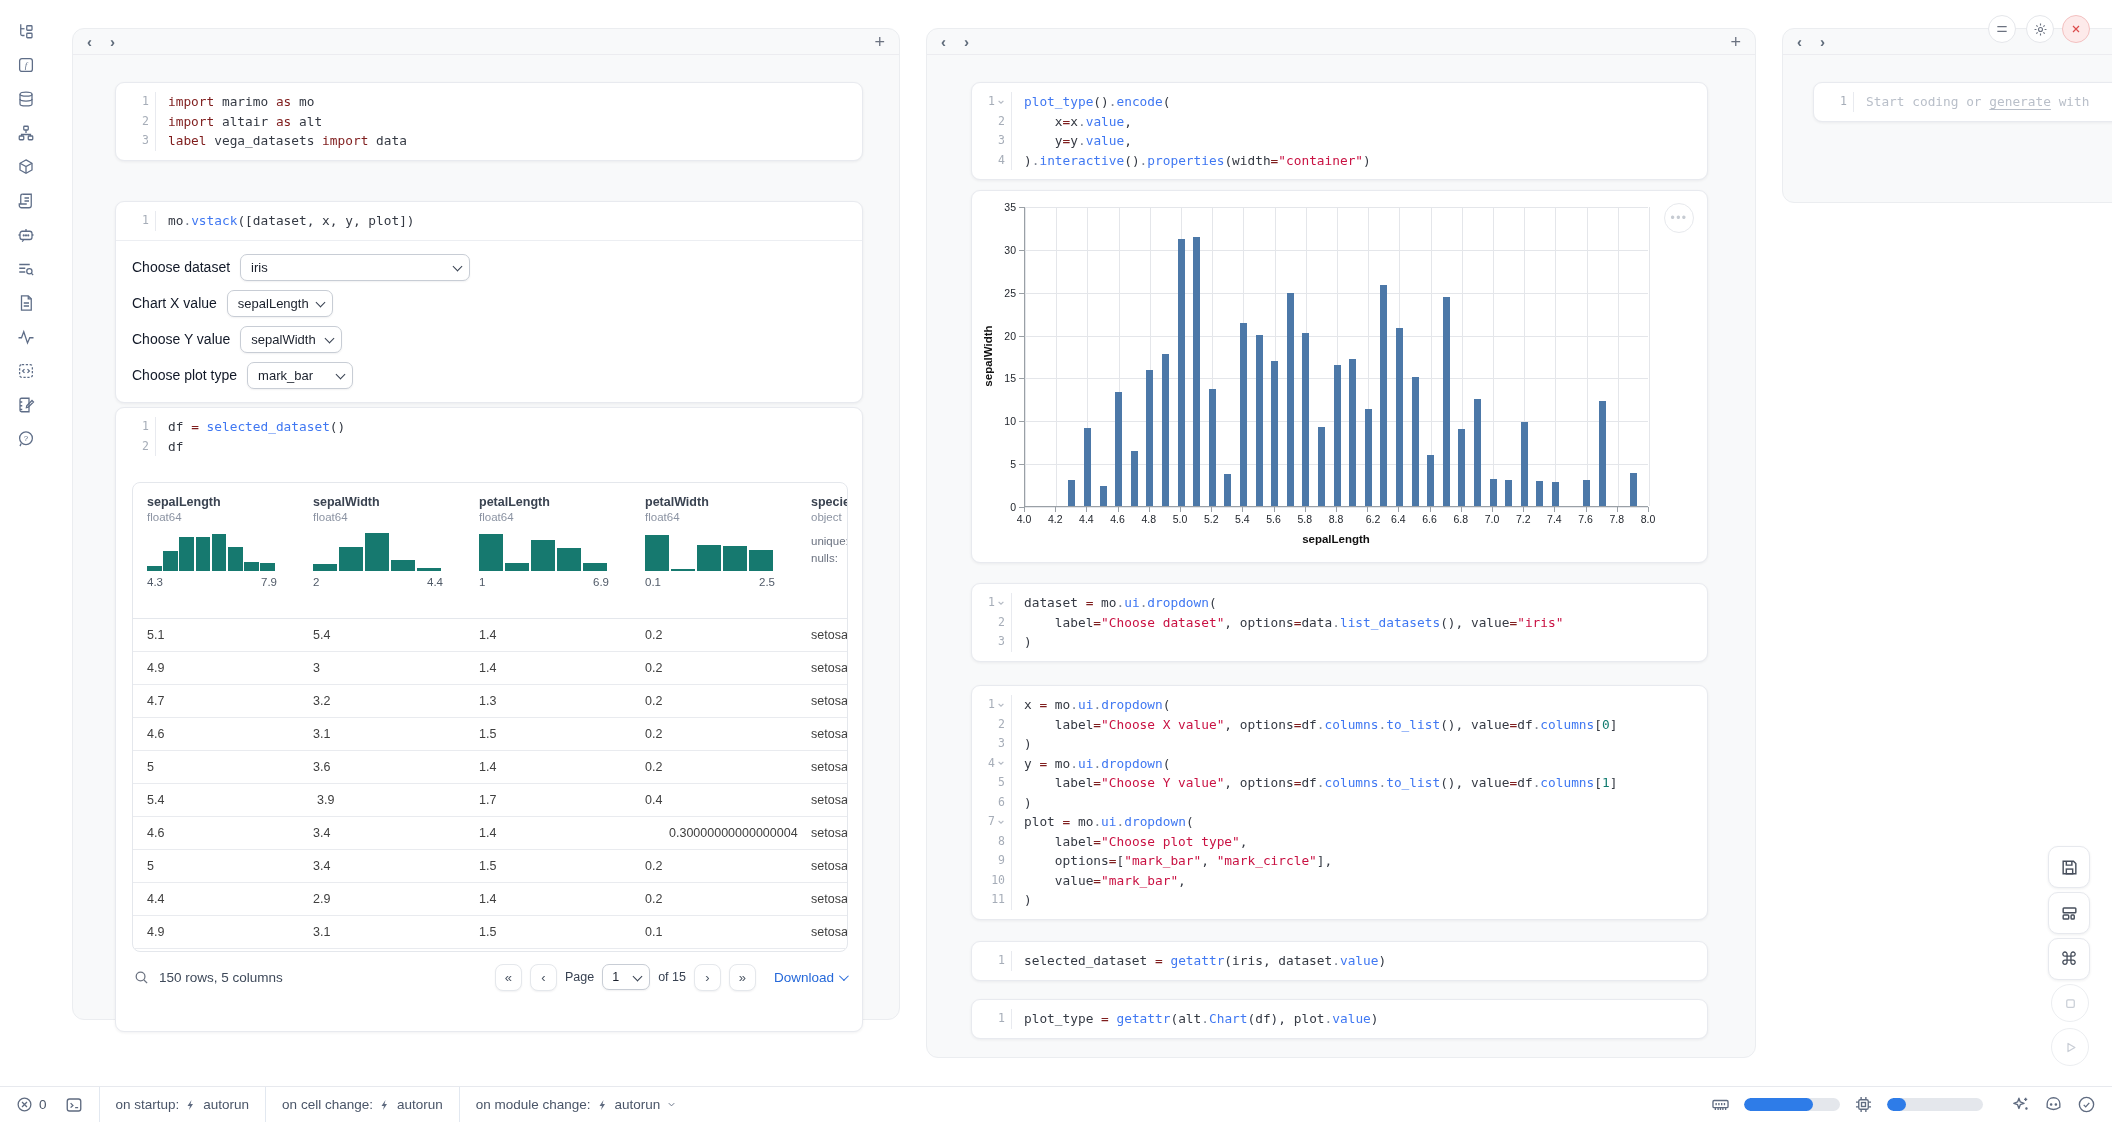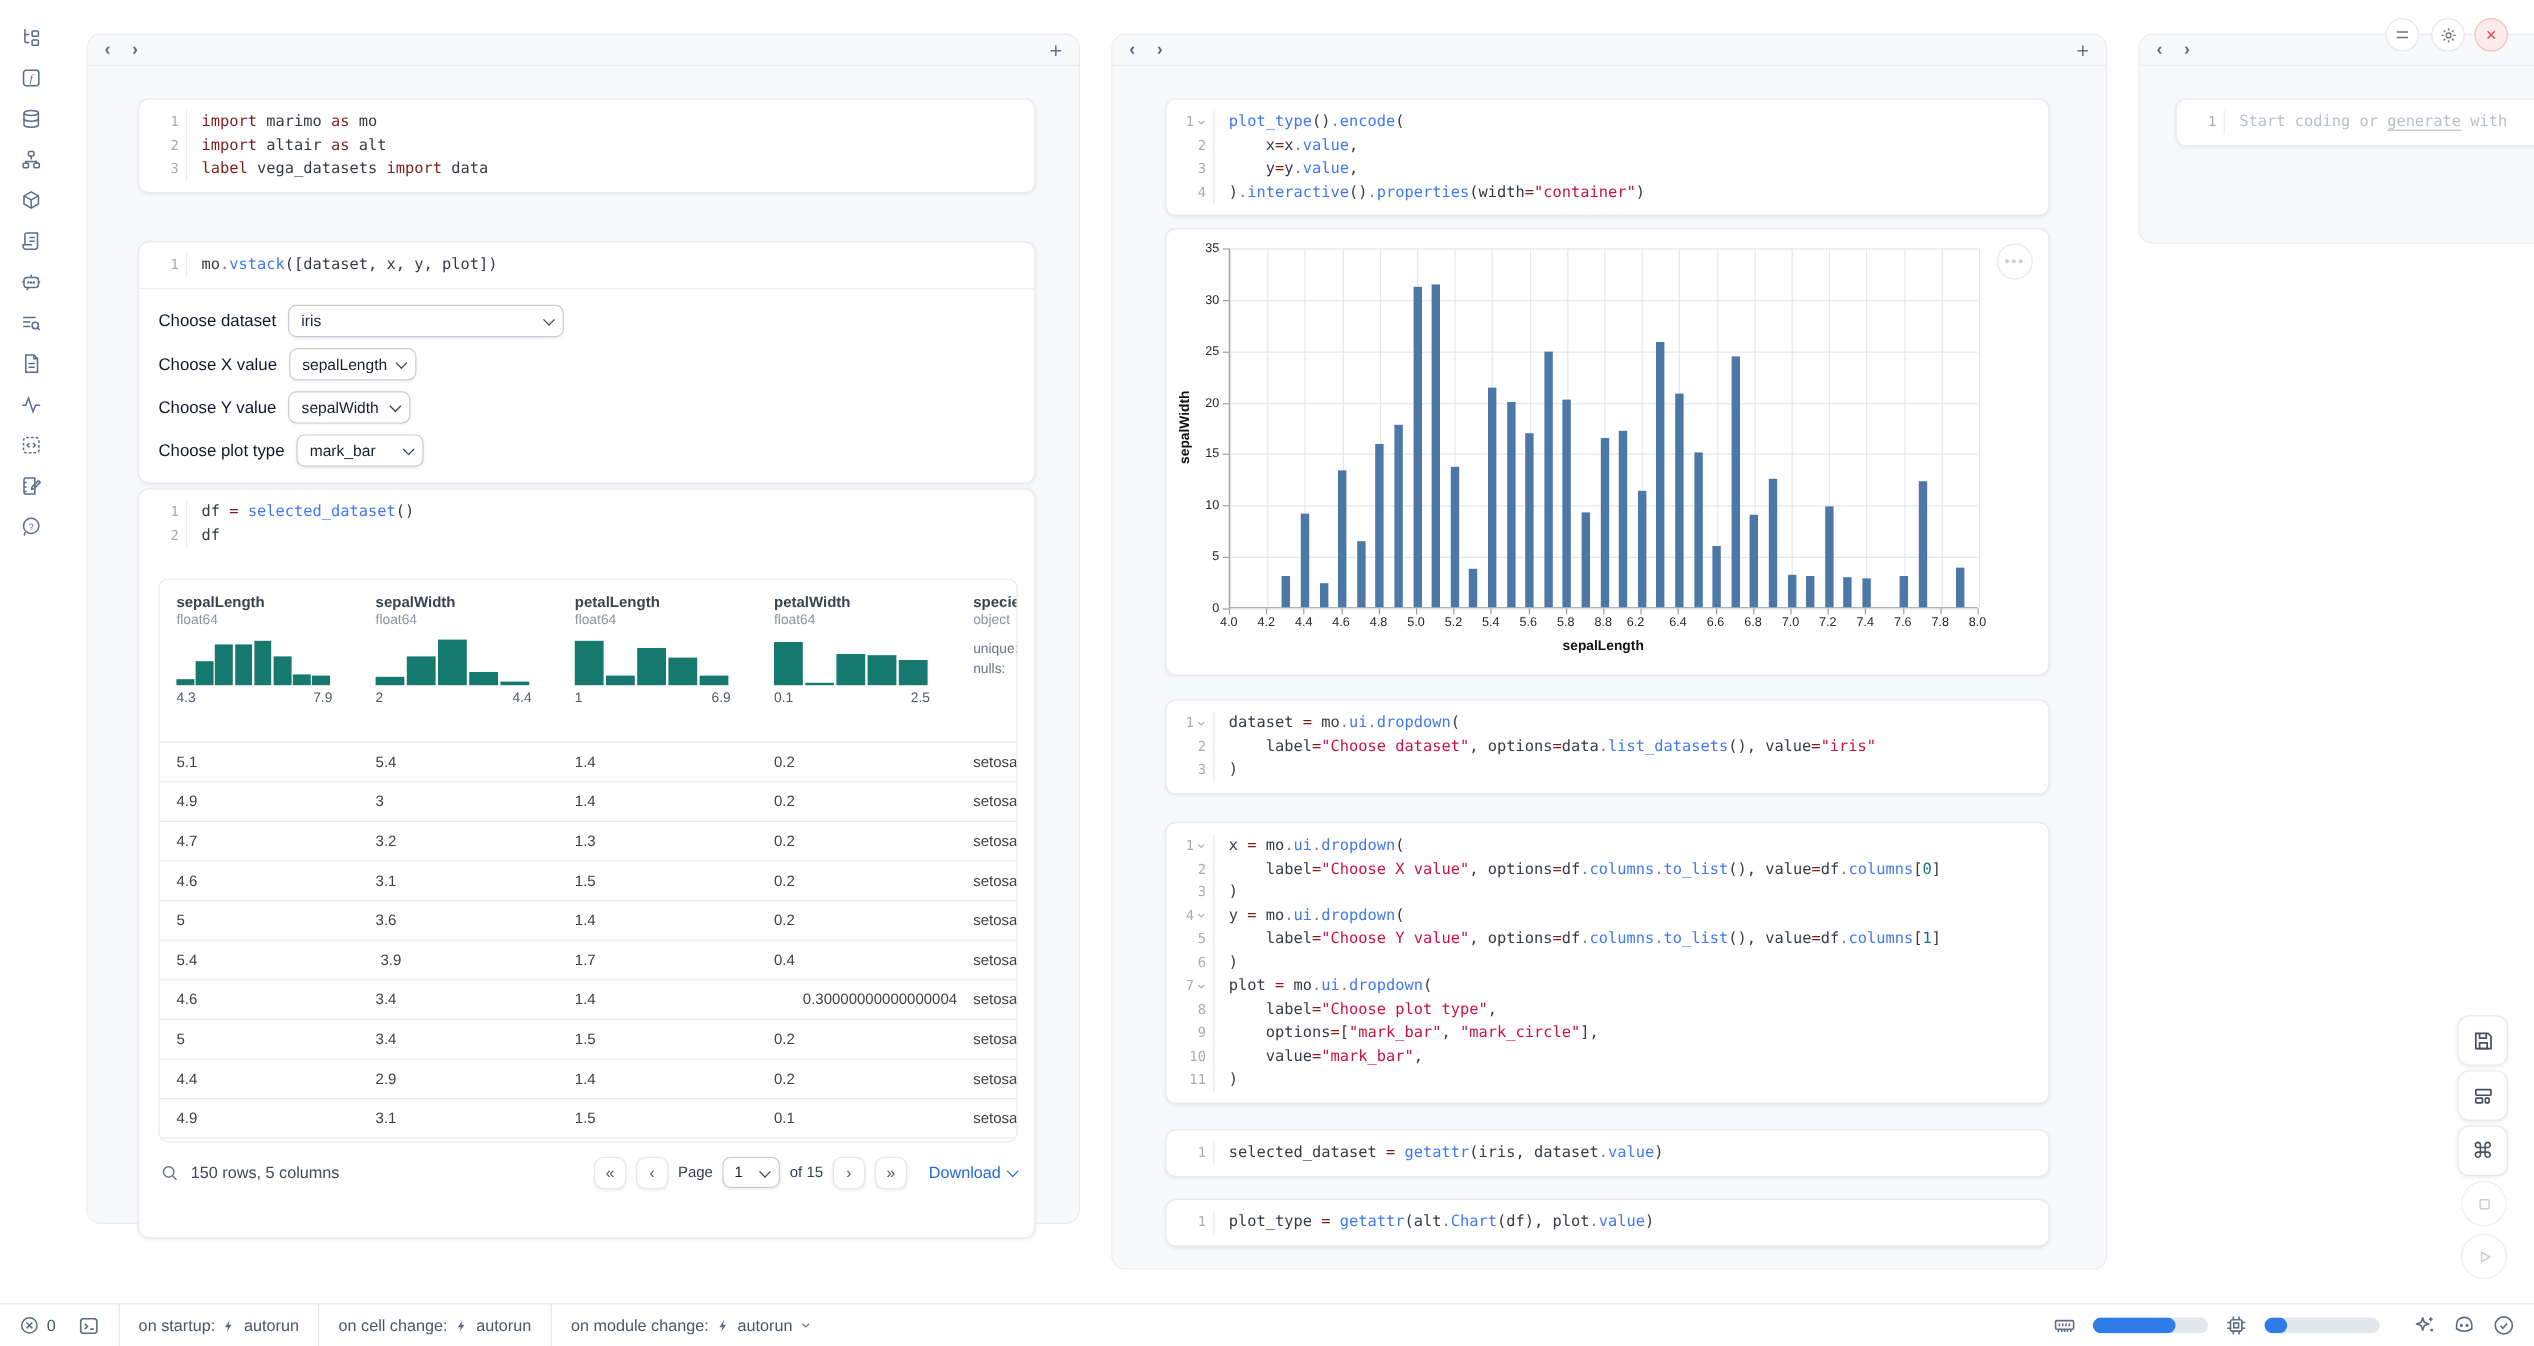--- a/index.html
+++ b/index.html
@@ -242,21 +242,21 @@
           <span class="ln">1</span>
           <span class="ct"><span class="c-p">mo</span><span class="c-d">.</span><span class="c-f">vstack</span><span class="c-p">([dataset, x, y, plot])</span></span>
         </div>
       </div>
     <div class="out">
       <div class="ctrl">
         <span class="clabel">Choose dataset</span>
         <span class="selwrap" style="width:230px"><select><option>iris</option></select></span>
       </div>
       <div class="ctrl">
-        <span class="clabel">Choose X value</span>
+        <span class="clabel">Chart X value</span>
         <span class="selwrap" style="width:106px"><select><option>sepalLength</option></select></span>
       </div>
       <div class="ctrl">
         <span class="clabel">Choose Y value</span>
         <span class="selwrap" style="width:102px"><select><option>sepalWidth</option></select></span>
       </div>
       <div class="ctrl">
         <span class="clabel">Choose plot type</span>
         <span class="selwrap" style="width:106px"><select><option>mark_bar</option></select></span>
       </div>
@@ -577,21 +577,21 @@
       <div class="xlab" style="left:222.2px">5.2</div>
       <div class="xtk" style="left:239.2px"></div>
       <div class="xlab" style="left:253.4px">5.4</div>
       <div class="xtk" style="left:270.4px"></div>
       <div class="xlab" style="left:284.6px">5.6</div>
       <div class="xtk" style="left:301.6px"></div>
       <div class="xlab" style="left:315.8px">5.8</div>
       <div class="xtk" style="left:332.8px"></div>
       <div class="xlab" style="left:347.0px">8.8</div>
       <div class="xtk" style="left:364.0px"></div>
-      <div class="xlab" style="left:374px">6.2</div>
+      <div class="xlab" style="left:384px">6.2</div>
       <div class="xtk" style="left:395.2px"></div>
       <div class="xlab" style="left:409.4px">6.4</div>
       <div class="xtk" style="left:426.4px"></div>
       <div class="xlab" style="left:440.6px">6.6</div>
       <div class="xtk" style="left:457.6px"></div>
       <div class="xlab" style="left:471.8px">6.8</div>
       <div class="xtk" style="left:488.8px"></div>
       <div class="xlab" style="left:503.0px">7.0</div>
       <div class="xtk" style="left:520.0px"></div>
       <div class="xlab" style="left:534.2px">7.2</div>

